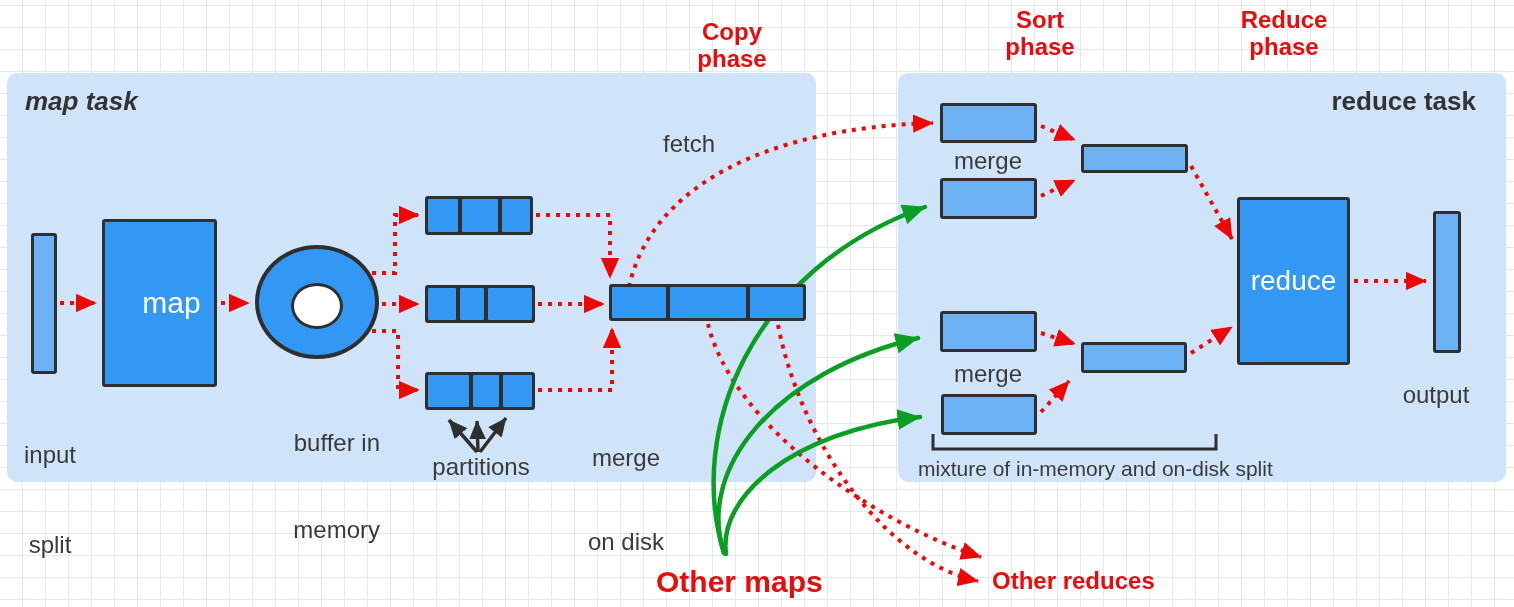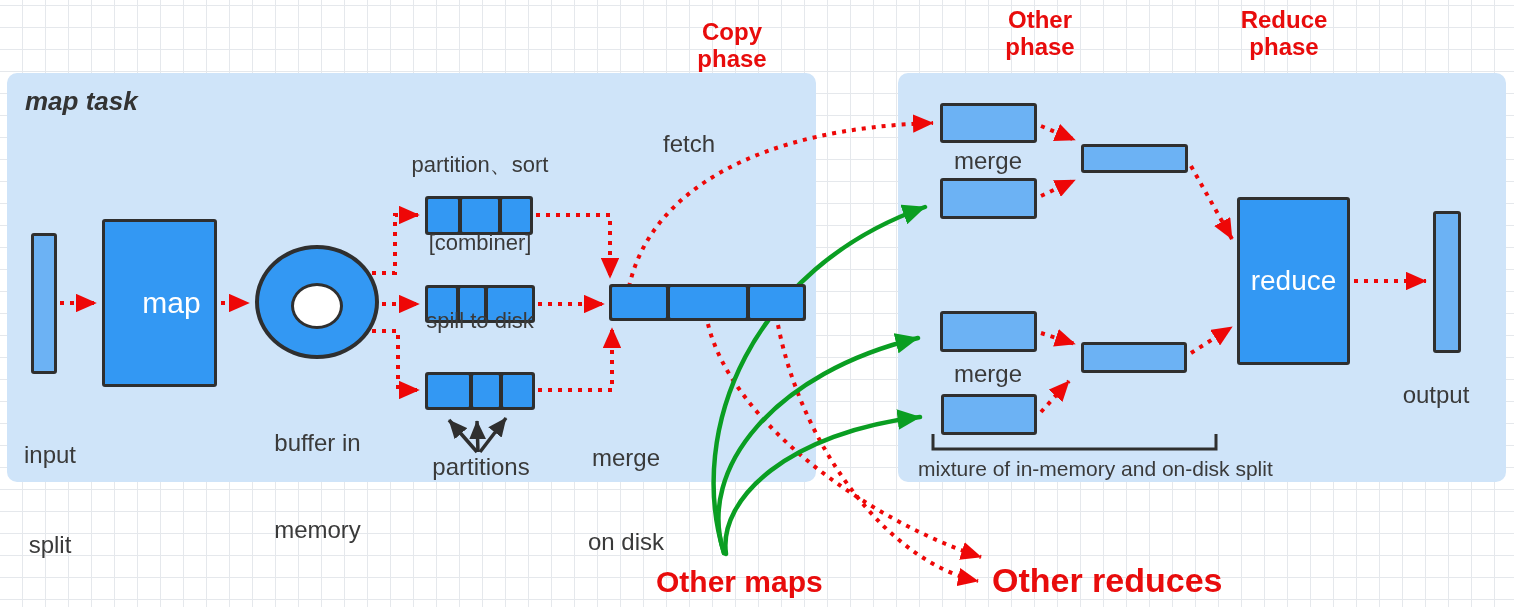--- a/index.html
+++ b/index.html
@@ -121,36 +121,32 @@
   <div class="box lblue" style="left:940px;top:311px;width:97px;height:41px;"></div>
   <div class="box lblue" style="left:941px;top:394px;width:96px;height:41px;"></div>
   <div class="box lblue" style="left:1081px;top:342px;width:106px;height:31px;"></div>
 
   <div class="box blue whitebox" style="left:1237px;top:197px;width:113px;height:168px;font-size:28px;">
     <span>reduce</span>
   </div>
   <div class="box lblue" style="left:1433px;top:211px;width:28px;height:142px;"></div>
 
   <div class="title" style="left:25px;top:86px;font-style:italic;">map task</div>
+  <div class="title" style="left:1290px;top:86px;width:186px;text-align:right;">reduce task</div>
 
   <div class="lbl bold center" style="left:8px;top:380px;width:84px;line-height:30px;">
     <div>input</div>
     <div>split</div>
   </div>
 
-  <div class="lbl center" style="left:255px;top:370px;width:125px;line-height:29px;">
+  <div class="lbl center" style="left:255px;top:370px;width:125px;line-height:29px;text-align:right;">
     <div>buffer in</div>
     <div>memory</div>
   </div>
 
-  <div class="lbl center" style="left:385px;top:100px;width:190px;font-size:22px;line-height:26px;">
-    <div>partition、sort</div>
-    <div>[combiner]</div>
-    <div>spill to disk</div>
-  </div>
 
   <div class="lbl" style="left:663px;top:130px;">fetch</div>
 
   <div class="lbl center" style="left:566px;top:388px;width:120px;">
     <div>merge</div>
     <div>on disk</div>
   </div>
 
   <div class="lbl center" style="left:421px;top:453px;width:120px;">partitions</div>
 
@@ -159,24 +155,24 @@
 
   <div class="lbl" style="left:918px;top:455px;font-size:21px;">mixture of in-memory and on-disk split</div>
 
   <div class="lbl bold center" style="left:1396px;top:381px;width:80px;">output</div>
 
   <div class="red-lbl" style="left:672px;top:18px;width:120px;">
     <div>Copy</div>
     <div>phase</div>
   </div>
   <div class="red-lbl" style="left:980px;top:6px;width:120px;">
-    <div>Other</div>
+    <div>Sort</div>
     <div>phase</div>
   </div>
   <div class="red-lbl" style="left:1224px;top:6px;width:120px;">
     <div>Reduce</div>
     <div>phase</div>
   </div>
 
   <div class="red-lbl" style="left:656px;top:568px;font-size:30px;">Other maps</div>
-  <div class="red-lbl" style="left:992px;top:567px;font-size:34px;">Other reduces</div>
+  <div class="red-lbl" style="left:992px;top:567px;font-size:24px;">Other reduces</div>
 
 </div>
 
 </body></html>

